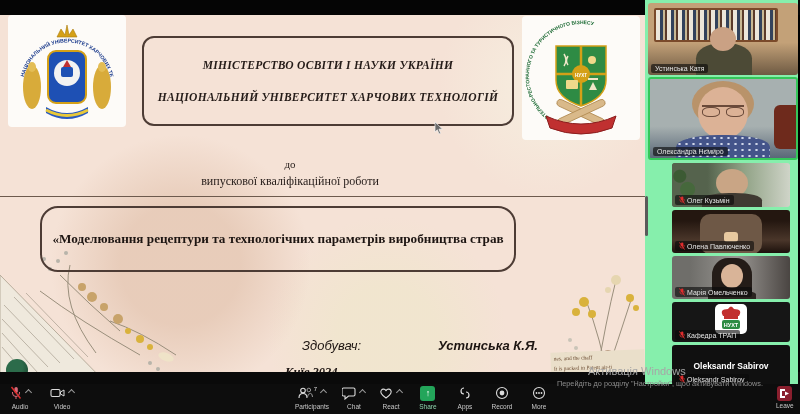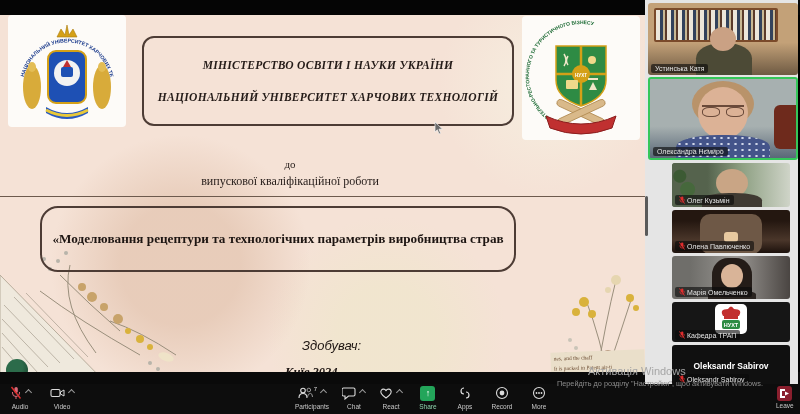--- a/index.html
+++ b/index.html
@@ -47,21 +47,21 @@
   #sticker{position:absolute;left:6px;top:344px;width:22px;height:22px;border-radius:50%;
       background:radial-gradient(circle at 40% 35%, #2c6b4a 0 40%, #143826 100%);}
   #cursor{position:absolute;left:434px;top:107px;}
 
   
   .black-bar{position:absolute;left:0;width:800px;background:#050505;}
   #bar-top{top:0;height:15px;}
   #bar-bottom{top:372px;height:42px;background:#0a0a0a;}
 
   
-  #sidebar{position:absolute;left:645px;top:0;width:153px;height:414px;background:#e5e5e5;}
+  #sidebar{position:absolute;left:645px;top:0;width:153px;height:414px;background:#86efac;}
   .tile{position:absolute;overflow:hidden;border-radius:3px;background:#222;}
   #tile-0{left:3px;top:3px;width:150px;height:72px;background:linear-gradient(180deg,#c3a178 0 55%,#6e5a43 100%);}
   #tile-1{left:3px;top:77px;width:150px;height:83px;background:linear-gradient(180deg,#a7b0b0 0 60%,#5a6878 100%);
           border:2px solid #35c75a;box-sizing:border-box;}
   #tile-2{left:27px;top:163px;width:118px;height:44px;background:linear-gradient(90deg,#55634d 0 30%,#8fa184 60%,#cfd4c8 100%);}
   #tile-3{left:27px;top:210px;width:118px;height:43px;background:linear-gradient(180deg,#20130e 0 30%,#56connecting 100%);background:linear-gradient(180deg,#241710 0 25%,#4a362a 70%,#1c110c 100%);}
   #tile-4{left:27px;top:256px;width:118px;height:43px;background:linear-gradient(90deg,#6f6e6a 0 15%,#999692 55%,#4a4542 100%);}
   #tile-5{left:27px;top:302px;width:118px;height:40px;background:#161616;}
   #tile-6{left:27px;top:345px;width:118px;height:41px;background:#101010;}
   .tile-label{position:absolute;left:3px;bottom:2px;display:flex;align-items:center;gap:2px;
@@ -235,20 +235,21 @@
 
     <div id="slide-rule"></div>
 
     <div id="title-box">
       <div class="title-line">«Моделювання рецептури та технологічних параметрів виробництва страв</div>
     </div>
 
     <div id="author-block">
       <div class="author-row">
         <span class="author-label">Здобувач:</span>
+        <span class="author-name">Устинська К.Я.</span>
       </div>
     </div>
 
     <div id="slide-footer">Київ 2024</div>
 
     <svg id="cursor" width="10" height="13" viewBox="0 0 10 13">
       <polygon points="1,0 1,10 3.4,7.8 5,12 6.6,11.2 5,7.2 8.4,7" fill="#6a6a6a" stroke="#f5f5f5" stroke-width="0.7"></polygon>
     </svg>
   </div>
 

